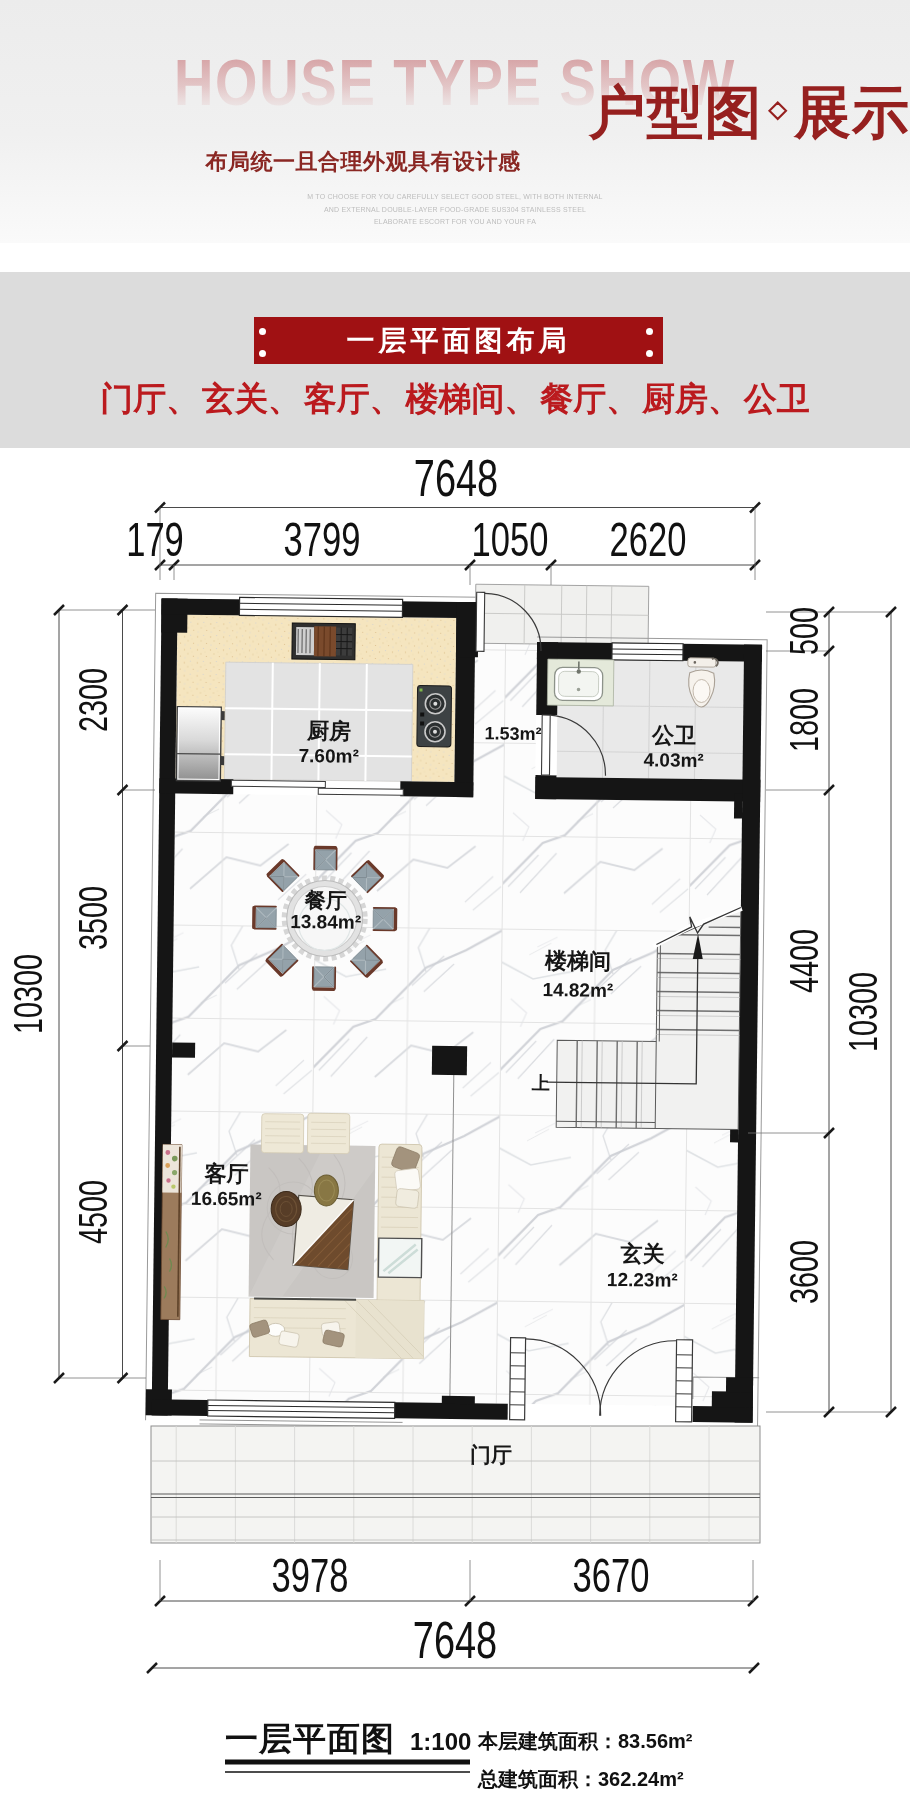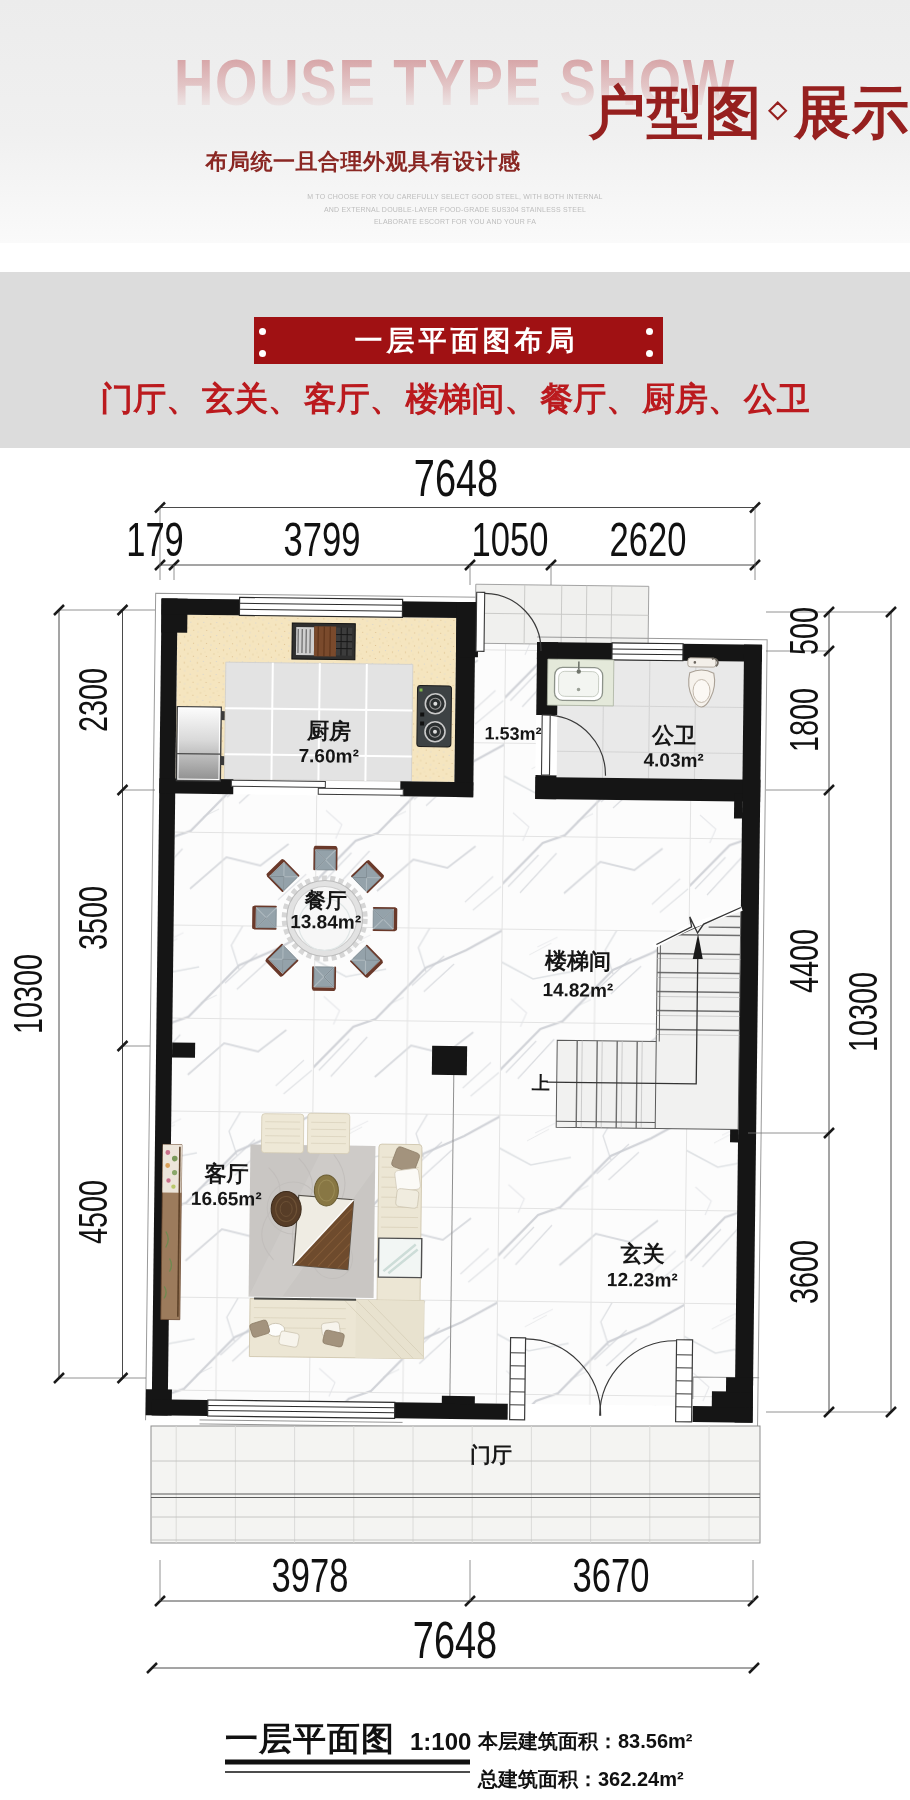--- a/index.html
+++ b/index.html
@@ -27,21 +27,21 @@
 <text x="455" y="105" text-anchor="middle" font-family="Liberation Sans,sans-serif" font-weight="bold" font-size="64" letter-spacing="2" textLength="562" lengthAdjust="spacingAndGlyphs" fill="url(#ghfade)">HOUSE TYPE SHOW</text>
 </svg>
 
 <div class="abs" style="left:0;top:80px;width:910px;text-align:right;font-weight:bold;font-size:57px;color:#96201f;letter-spacing:1px;line-height:57px;">户型图<span style="font-size:24px;vertical-align:15px;margin:0 6px;">◇</span>展示</div>
 
 <div class="abs" style="left:0;top:147px;width:726px;text-align:center;font-weight:bold;font-size:22px;color:#8a2723;letter-spacing:0.5px;">布局统一且合理外观具有设计感</div>
 
 <div class="abs" style="left:0;top:191px;width:910px;text-align:center;font-size:7px;color:#bdbdbd;line-height:12.5px;letter-spacing:0.2px;">M TO CHOOSE FOR YOU CAREFULLY SELECT GOOD STEEL, WITH BOTH INTERNAL<br>AND EXTERNAL DOUBLE-LAYER FOOD-GRADE SUS304 STAINLESS STEEL<br>ELABORATE ESCORT FOR YOU AND YOUR FA</div>
 
 <div class="abs" style="left:254px;top:317px;width:409px;height:47px;background:#a01113;"></div>
-<div class="abs" style="left:254px;top:317px;width:409px;height:47px;text-align:center;line-height:47px;color:#ffffff;font-weight:bold;font-size:28px;letter-spacing:4px;padding-left:8px;">一层平面图布局</div>
+<div class="abs" style="left:254px;top:317px;width:409px;height:47px;text-align:center;line-height:47px;color:#ffffff;font-weight:bold;font-size:28px;letter-spacing:4px;">一层平面图布局</div>
 
 <div class="abs" style="left:259px;top:328px;width:7px;height:7px;border-radius:50%;background:#fff;"></div>
 <div class="abs" style="left:259px;top:350px;width:7px;height:7px;border-radius:50%;background:#fff;"></div>
 <div class="abs" style="left:646px;top:328px;width:7px;height:7px;border-radius:50%;background:#fff;"></div>
 <div class="abs" style="left:646px;top:350px;width:7px;height:7px;border-radius:50%;background:#fff;"></div>
 
 <div class="abs" style="left:0;top:377px;width:910px;text-align:center;font-weight:bold;font-size:33px;color:#bb1a1e;">门厅、 玄关、 客厅、 楼梯间、 餐厅、 厨房、 公卫</div>
 
 <svg class="abs" style="left:0;top:0;" width="910" height="1800" viewBox="0 0 910 1800" id="plansvg">
 <defs>

